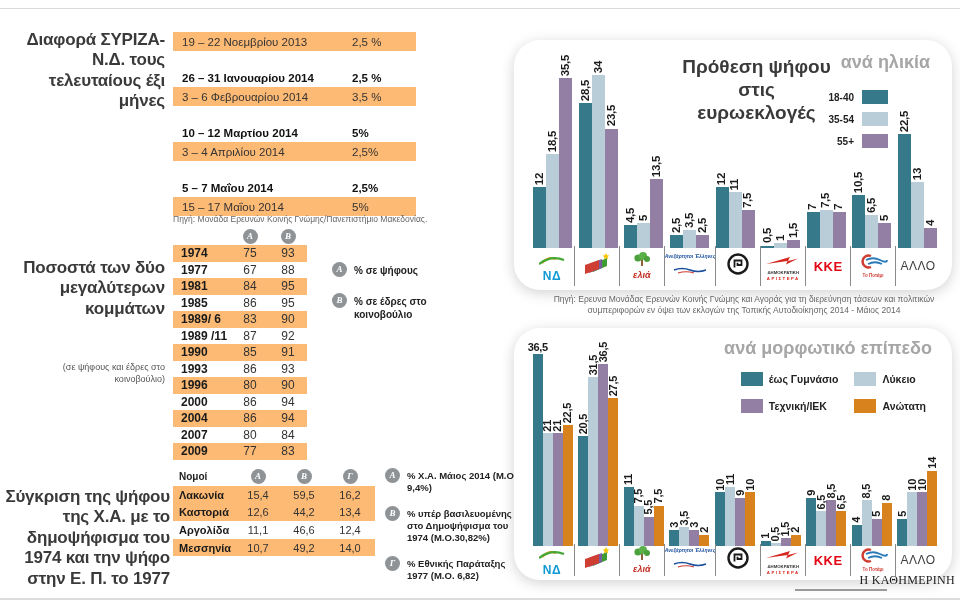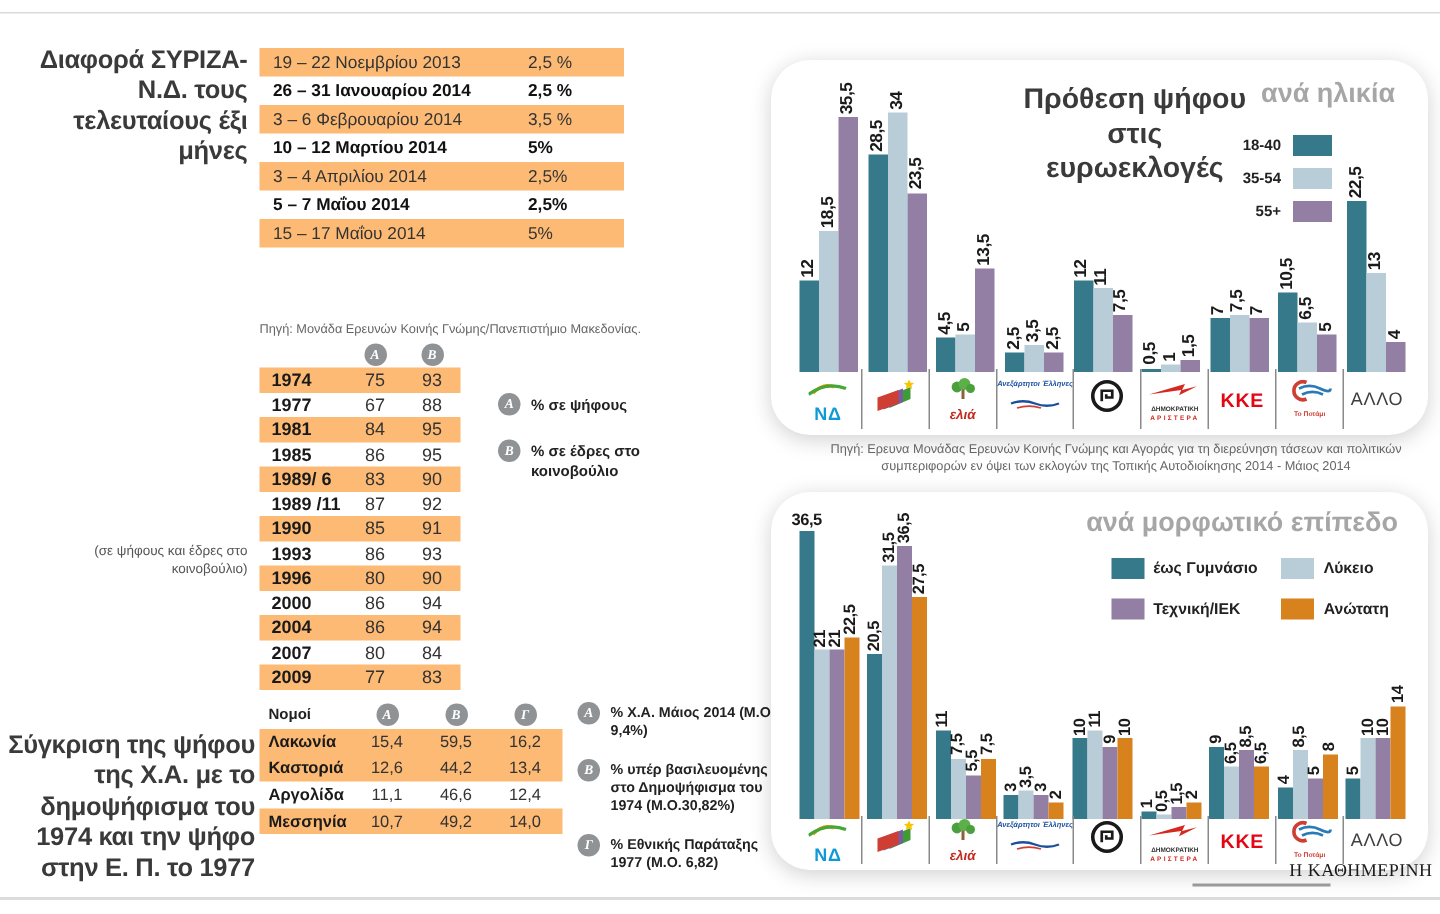--- a/index.html
+++ b/index.html
@@ -13,21 +13,21 @@
   #diff-title{left:10px;top:30px;width:155px;}
   #share-title{left:10px;top:258px;width:155px;}
   #share-subtitle{position:absolute;left:10px;top:362px;width:155px;text-align:right;
           font-size:9px;color:#555;line-height:1.3;}
   #xa-title{left:0px;top:487px;width:170px;}
 
   
   .tbl{position:absolute;font-size:11.5px;color:#333;}
   .trow{display:flex;align-items:center;height:19px;padding:0 0 0 9px;}
   .trow.shade{background:#fdba74;}
-  .trow.bold{font-weight:bold;color:#111;}
+  .trow.bold{font-weight:bold;color:#111;margin-top:17px;}
   #diff-table{left:173px;top:32px;width:243px;}
   #diff-table .pcell{flex:1;}
   #diff-table .vcell{width:64px;}
   .src{position:absolute;font-size:8.5px;color:#666;}
   #diff-source{left:173px;top:214px;width:260px;}
 
   #share-table{left:173px;top:227px;width:134px;}
   #share-table .trow{height:16.5px;padding:0;}
   .share-head{display:flex;height:18px;align-items:center;}
   .share-head .sp{width:58px;}
@@ -148,20 +148,21 @@
         <span class="pcell">5 – 7 Μαΐου 2014</span>
         <span class="vcell">2,5%</span>
       </div>
       <div class="trow shade">
         <span class="pcell">15 – 17 Μαΐου 2014</span>
         <span class="vcell">5%</span>
       </div>
     </div>
   <p class="src" id="diff-source" style="margin:0;">Πηγή: Μονάδα Ερευνών Κοινής Γνώμης/Πανεπιστήμιο Μακεδονίας.</p>
 
+  <h2 class="ltitle" id="share-title" style="margin:0;">Ποσοστά των δύο μεγαλύτερων κομμάτων</h2>
   <p id="share-subtitle" style="margin:0;">(σε ψήφους και έδρες στο κοινοβούλιο)</p>
   <div class="tbl" id="share-table">
       <div class="share-head">
         <span class="sp"></span>
         <span class="bwrap"><span class="cbadge">Α</span></span>
         <span class="bwrap"><span class="cbadge">Β</span></span>
       </div>
       <div class="trow shade">
         <span class="ycell">1974</span>
         <span class="ncell">75</span>

